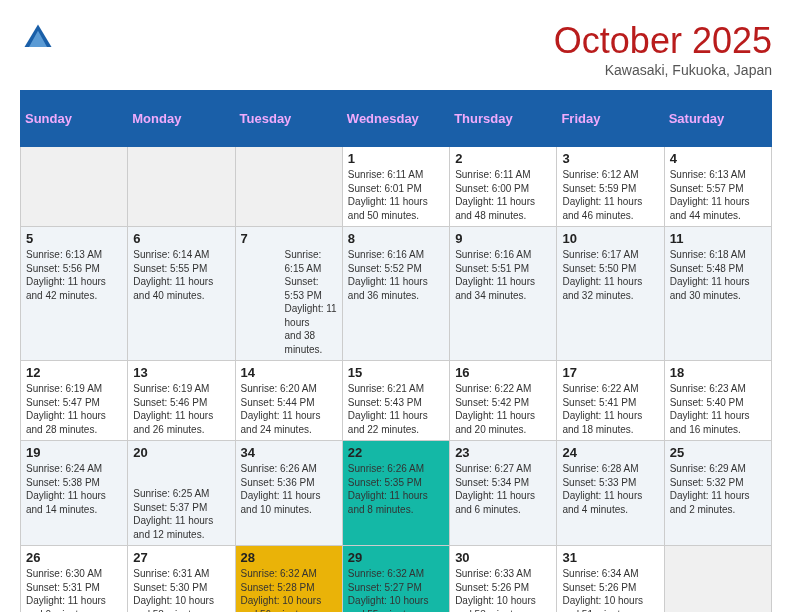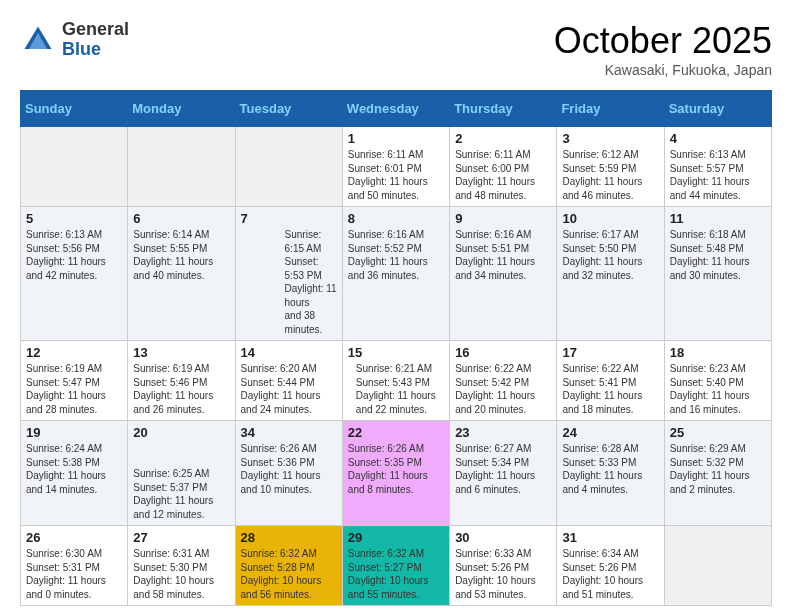--- a/index.html
+++ b/index.html
@@ -29,37 +29,37 @@
     .logo-icon {
       width: 36px;
       height: 36px;
     }
     .title-area {
       text-align: right;
     }
     .month-title {
       font-size: 36px;
       font-weight: normal;
-      color: #000000;
+      color: #b91c1c;
     }
     .location {
       font-size: 14px;
       color: #555;
     }
     .calendar {
       width: 100%;
       border-collapse: collapse;
       border: 1px solid #ccc;
     }
     .calendar th {
       background-color: #1a5fa8;
-      color: #7dd3fc;
+      color: #f0abfc;
       font-size: 13px;
       font-weight: bold;
-      padding: 10px 4px;
+      padding: 20px 4px;
       text-align: left;
       border: 1px solid #1a5fa8;
     }
     .calendar td {
       vertical-align: top;
       width: calc(100% / 7);
       border: 1px solid #ccc;
       padding: 4px 5px;
       min-height: 80px;
       height: 80px;
@@ -87,24 +87,20 @@
   </style>
 </head>
 <body>
 
 <div class="header">
   <div class="logo">
     <svg class="logo-icon" viewBox="0 0 40 40">
       <polygon points="20,5 35,30 5,30" fill="#1a5fa8"></polygon>
       <polygon points="20,12 30,30 10,30" fill="#5b9bd5"></polygon>
     </svg>
-    <div class="logo-text">
-      <span style="font-size:18px;font-weight:bold;color:#333;">General</span>
-      <span style="font-size:18px;font-weight:bold;color:#1a5fa8;">Blue</span>
-    </div>
   </div>
   <div class="title-area">
     <div class="month-title">October 2025</div>
     <div class="location">Kawasaki, Fukuoka, Japan</div>
   </div>
 </div>
 
 <table class="calendar">
   <thead>
     <tr>
@@ -219,21 +215,21 @@
         </td>
         <td style="background-color: rgb(255, 255, 255);">
           <div class="day-num">14</div>
           <div class="day-info" style="white-space: pre-line;">Sunrise: 6:20 AM
 Sunset: 5:44 PM
 Daylight: 11 hours
 and 24 minutes.</div>
         </td>
         <td style="background-color: rgb(255, 255, 255);">
           <div class="day-num">15</div>
-          <div class="day-info" style="white-space: pre-line; margin-left: 8px;">Sunrise: 6:21 AM
+          <div class="day-info" style="white-space: pre-line;">Sunrise: 6:21 AM
 Sunset: 5:43 PM
 Daylight: 11 hours
 and 22 minutes.</div>
         </td>
         <td style="background-color: rgb(255, 255, 255);">
           <div class="day-num">16</div>
           <div class="day-info" style="white-space: pre-line;">Sunrise: 6:22 AM
 Sunset: 5:42 PM
 Daylight: 11 hours
 and 20 minutes.</div>
@@ -268,21 +264,21 @@
 Daylight: 11 hours
 and 12 minutes.</div>
         </td>
         <td style="background-color: rgb(240, 244, 248);">
           <div class="day-num">34</div>
           <div class="day-info" style="white-space: pre-line;">Sunrise: 6:26 AM
 Sunset: 5:36 PM
 Daylight: 11 hours
 and 10 minutes.</div>
         </td>
-        <td style="background-color: #f0abfc;">
+        <td style="background-color: #14b8a6;">
           <div class="day-num">22</div>
           <div class="day-info" style="white-space: pre-line;">Sunrise: 6:26 AM
 Sunset: 5:35 PM
 Daylight: 11 hours
 and 8 minutes.</div>
         </td>
         <td style="background-color: rgb(240, 244, 248);">
           <div class="day-num">23</div>
           <div class="day-info" style="white-space: pre-line;">Sunrise: 6:27 AM
 Sunset: 5:34 PM

